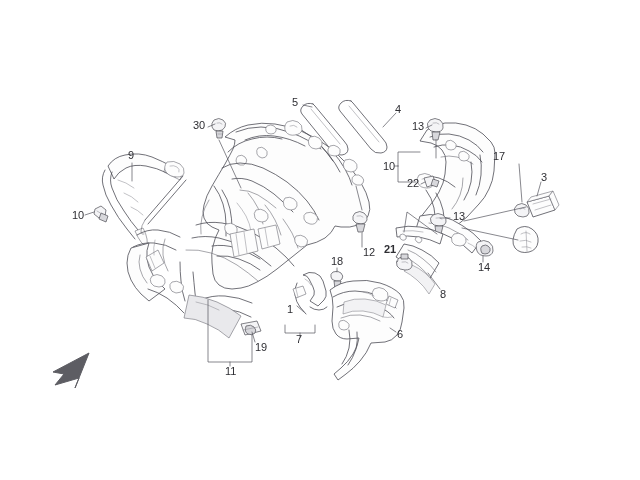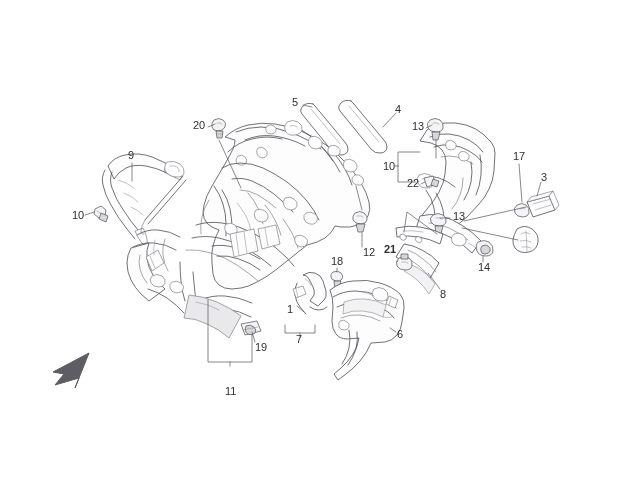--- a/index.html
+++ b/index.html
@@ -438,26 +438,26 @@
 
   <div class="callout" style="left:287px; top:304px;">1</div>
   <div class="callout" style="left:541px; top:172px;">3</div>
   <div class="callout" style="left:395px; top:104px;">4</div>
   <div class="callout" style="left:292px; top:97px;">5</div>
   <div class="callout" style="left:397px; top:329px;">6</div>
   <div class="callout" style="left:296px; top:334px;">7</div>
   <div class="callout" style="left:440px; top:289px;">8</div>
   <div class="callout" style="left:128px; top:150px;">9</div>
   <div class="callout" style="left:383px; top:161px;">10</div>
-  <div class="callout" style="left:225px; top:366px;margin-top:20px;">11</div>
+  <div class="callout" style="left:225px; top:366px;">11</div>
   <div class="callout" style="left:357px; top:247px;margin-left:6px;">12</div>
   <div class="callout" style="left:412px; top:121px;">13</div>
   <div class="callout" style="left:453px; top:211px;">13</div>
   <div class="callout" style="left:478px; top:262px;">14</div>
   <div class="callout" style="left:255px; top:342px;">19</div>
   <div class="callout" style="left:72px;  top:210px;">10</div>
-  <div class="callout" style="left:513px; top:151px;">17</div>
+  <div class="callout" style="left:493px; top:151px;">17</div>
   <div class="callout" style="left:331px; top:256px;text-align:center;">18</div>
-  <div class="callout" style="left:193px; top:120px;">20</div>
+  <div class="callout" style="left:193px; top:120px;">30</div>
   <div class="callout" style="left:384px; top:244px;font-weight:bold;">21</div>
   <div class="callout" style="left:407px; top:178px;text-align:center;">22</div>
 
 </div>
 
 </body></html>

